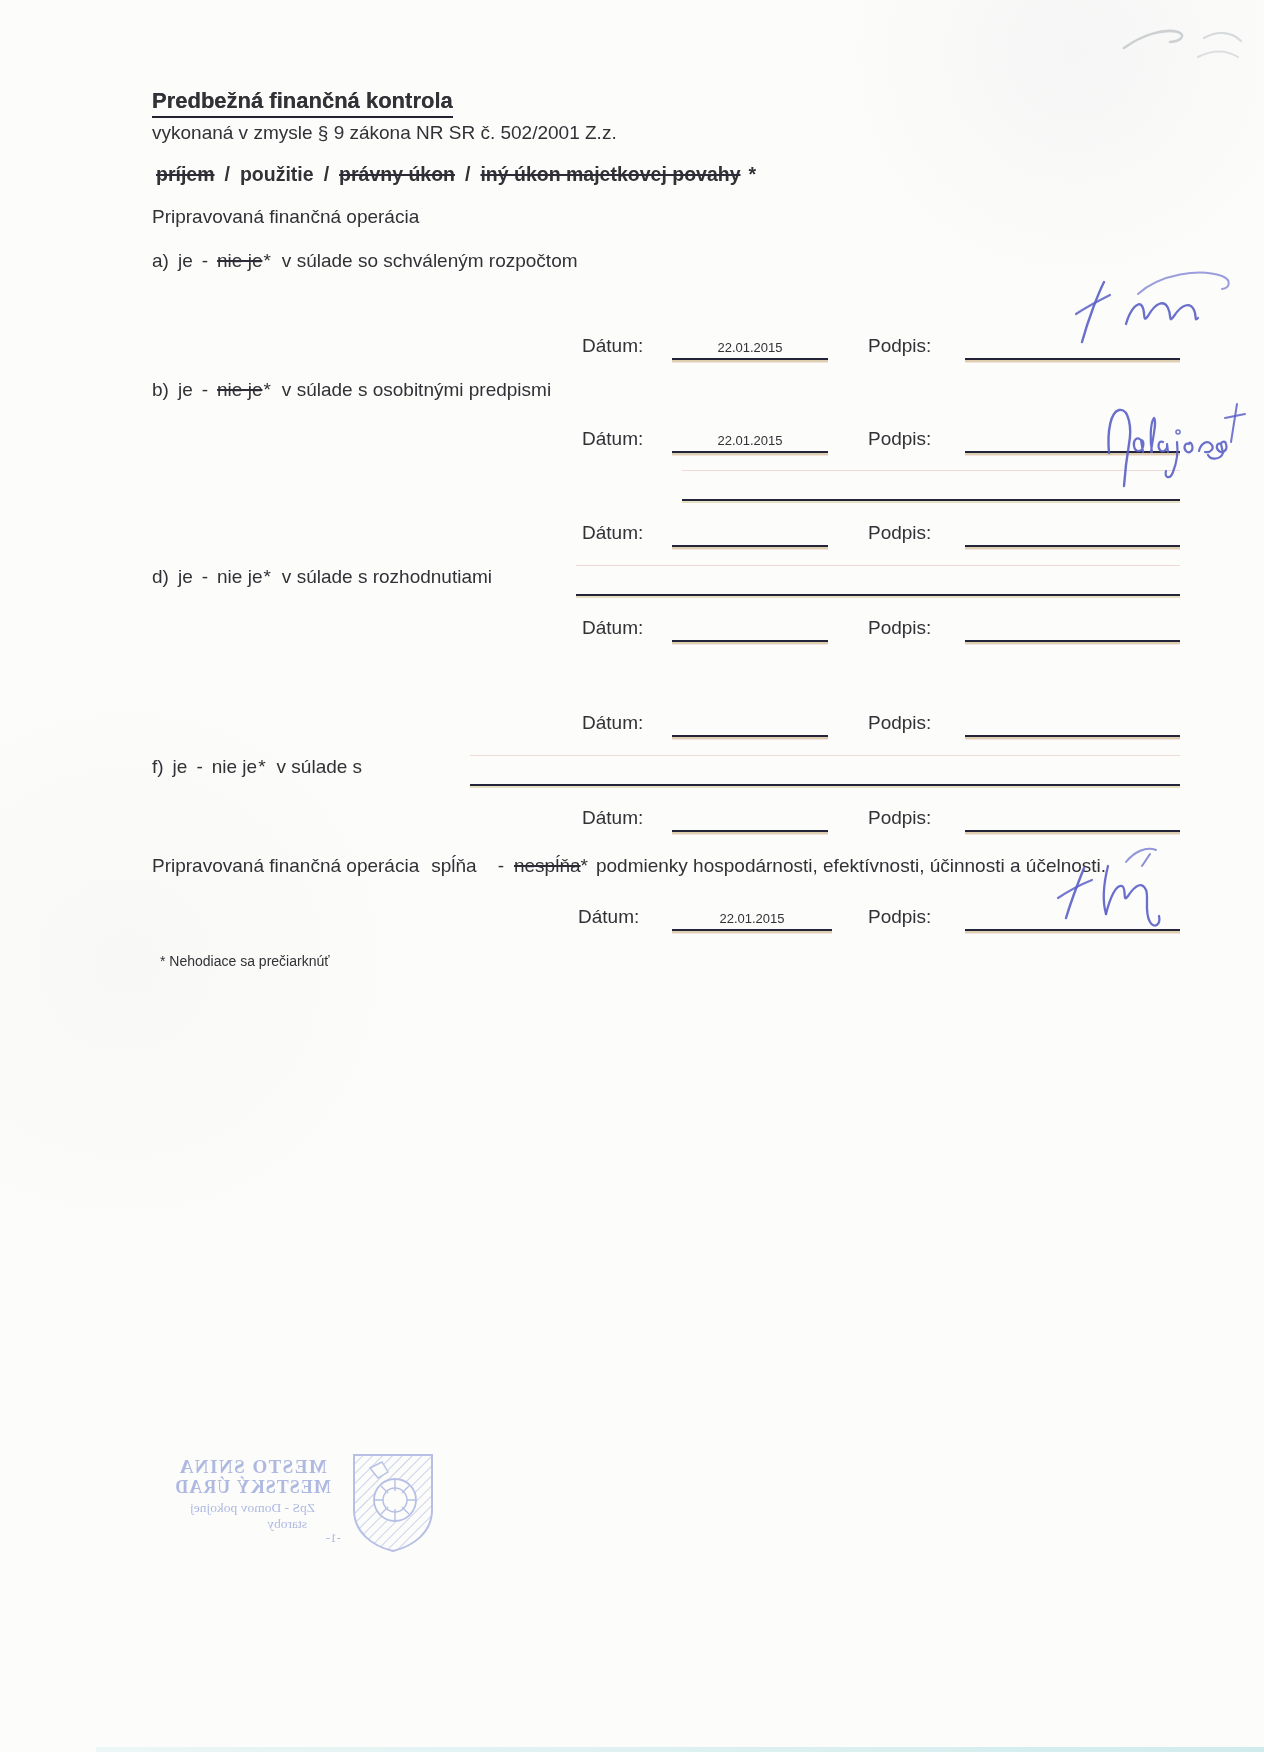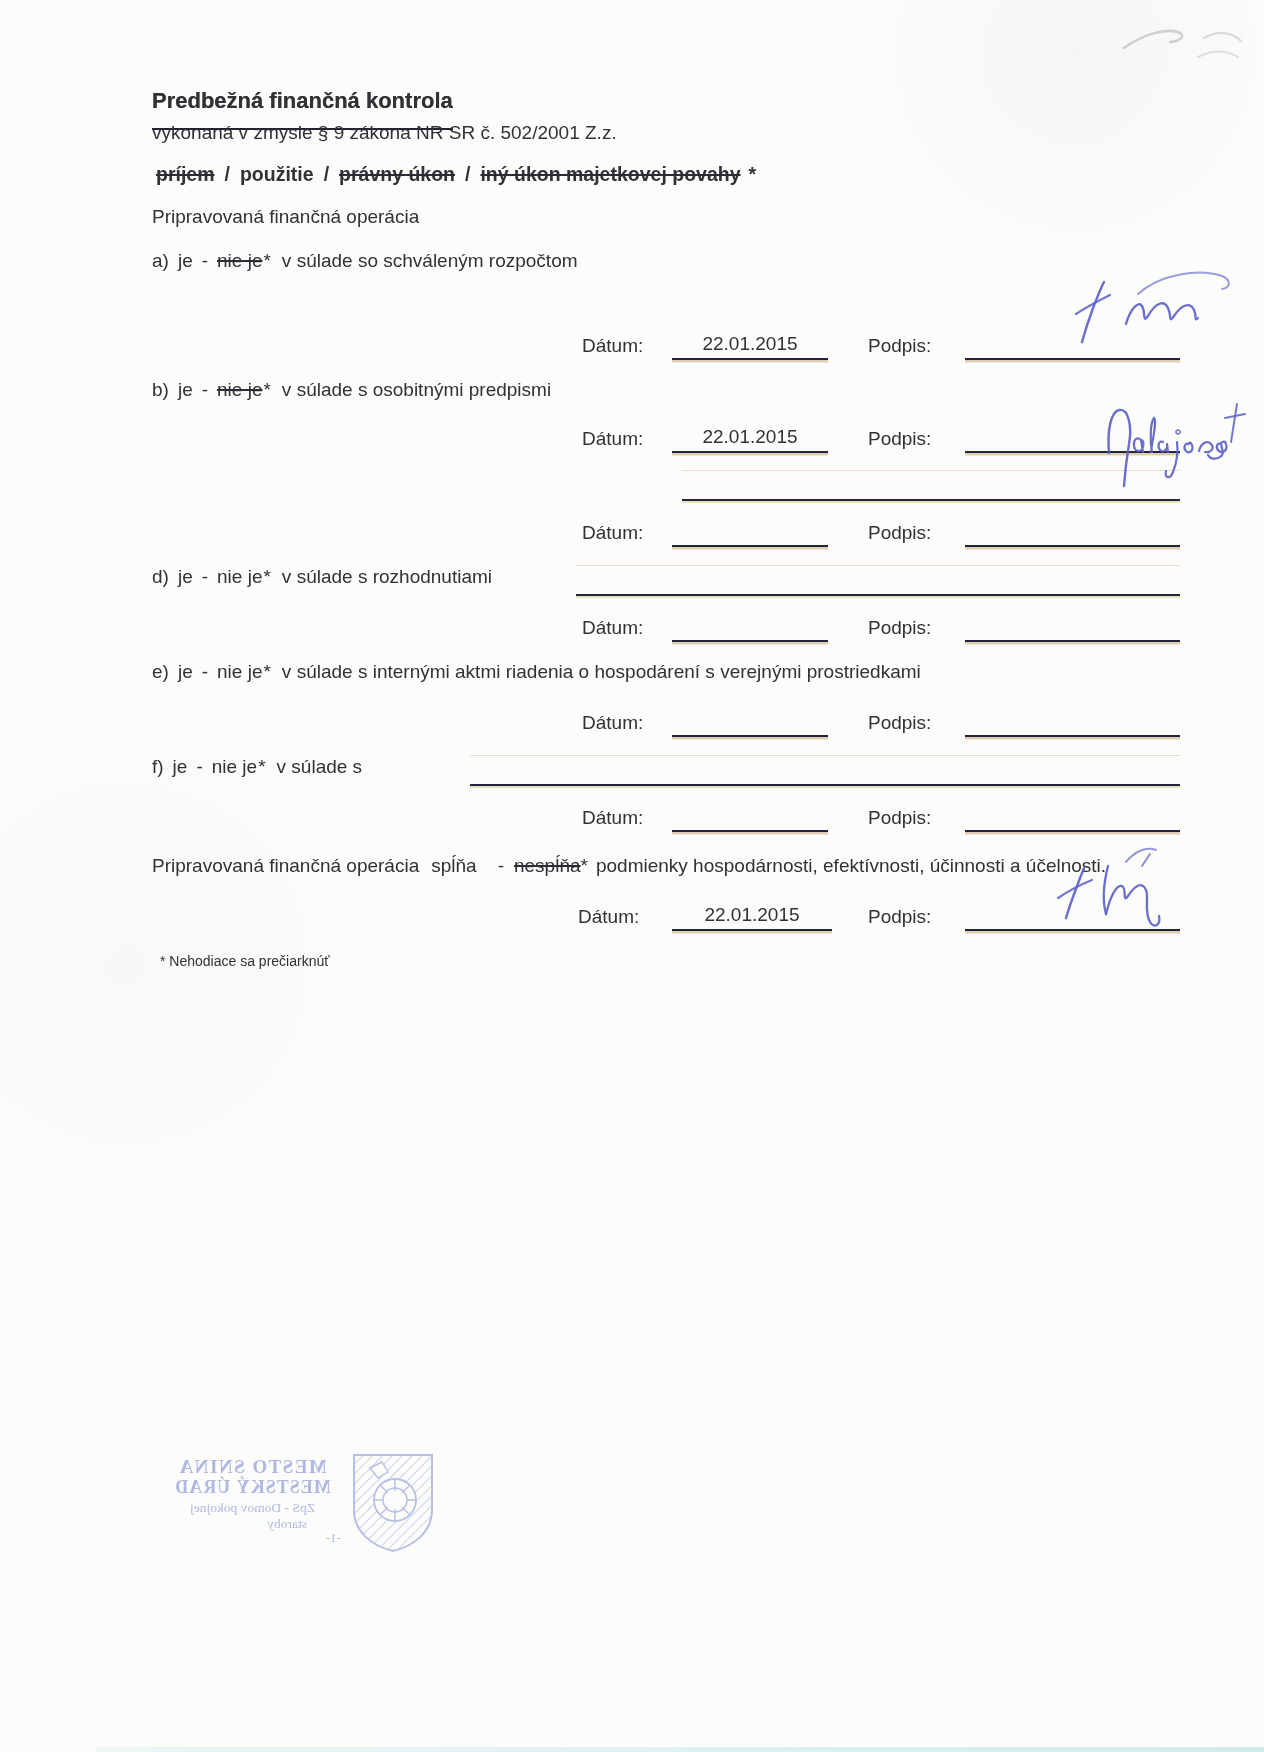--- a/index.html
+++ b/index.html
@@ -20,42 +20,42 @@
     overflow:hidden;
     font-family:"Liberation Sans", sans-serif;
     color:var(--ink);
     -webkit-font-smoothing:antialiased;
   }
   .abs{position:absolute;}
   .title{
     left:152px;top:88px;
     font-size:22px;font-weight:700;
     border-bottom:2.5px solid #222230;
-    padding-bottom:14px;
+    padding-bottom:2px;
     text-shadow:0 0 .5px rgba(40,40,50,.8);
   }
   .subtitle{left:152px;top:122px;font-size:19px;}
   .options{left:152px;top:163px;font-size:19.5px;font-weight:700;white-space:nowrap;}
   .options .opt{margin:0 4px;}
   .options .sep{margin:0 6px;font-weight:700;}
   .struck{text-decoration:line-through;text-decoration-thickness:2px;text-decoration-color:#2c2c36;}
   .intro{left:152px;top:206px;font-size:19px;}
   .clause{position:absolute;left:152px;font-size:19px;white-space:nowrap;}
   .clause .letter{margin-right:9px;}
   .clause .tk{margin-right:9px;}
   .clause .nieje{margin-right:1px;text-align:center;}
   .clause .star{margin-right:11px;}
   .lbl{position:absolute;top:3px;font-size:19px;}
   .sigrow{position:absolute;left:0;width:100%;height:30px;text-align:center;}
   .ufield{
     position:absolute;top:0;height:28px;
     border-bottom:2px solid var(--line);
     box-shadow:0 2px 0 rgba(165,150,40,.28), 0 3px 0 rgba(180,60,50,.12);
     display:flex;align-items:flex-end;justify-content:center;
-    font-size:19px;padding-bottom:3px;box-sizing:border-box;
+    font-size:13px;padding-bottom:3px;box-sizing:border-box;
   }
   .ufield.note{justify-content:flex-start;padding-left:10px;}
   .uline{
     position:absolute;height:28px;
     border-bottom:2.4px solid var(--line);
     box-shadow:0 2px 0 rgba(165,150,40,.28), 0 -1px 0 rgba(180,60,50,.18);
   }
   .summary{left:152px;top:855px;font-size:19px;white-space:nowrap;}
   .summary .lead{margin-right:12px;}
   .summary .ok{margin-right:21px;}
@@ -131,21 +131,20 @@
   <div class="clause" style="top:566px"><span class="letter">d)</span><span class="tk">je</span><span class="tk">-</span><span class="nieje">nie je</span><span class="star">*</span><span class="ctext">v súlade s rozhodnutiami</span></div>
   <div class="uline" style="left:576px;top:566px;width:604px"></div>
 
   <div class="sigrow" style="top:614px">
     <span class="lbl" style="left:582px">Dátum:</span>
     <span class="ufield" style="left:672px;width:156px"></span>
     <span class="lbl" style="left:868px">Podpis:</span>
     <span class="ufield" style="left:965px;width:215px"></span>
   </div>
 
-  <div class="clause" style="top:661px"><span class="letter">e)</span><span class="tk">je</span><span class="tk">-</span><span class="nieje">nie je</span><span class="star">*</span><span class="ctext">v súlade s internými aktmi riadenia o hospodárení s verejnými prostriedkami</span></div>
 
   <div class="sigrow" style="top:709px">
     <span class="lbl" style="left:582px">Dátum:</span>
     <span class="ufield" style="left:672px;width:156px"></span>
     <span class="lbl" style="left:868px">Podpis:</span>
     <span class="ufield" style="left:965px;width:215px"></span>
   </div>
 
   <div class="clause" style="top:756px"><span class="letter">f)</span><span class="tk">je</span><span class="tk">-</span><span class="nieje">nie je</span><span class="star">*</span><span class="ctext">v súlade s</span></div>
   <div class="uline" style="left:470px;top:756px;width:710px"></div>

